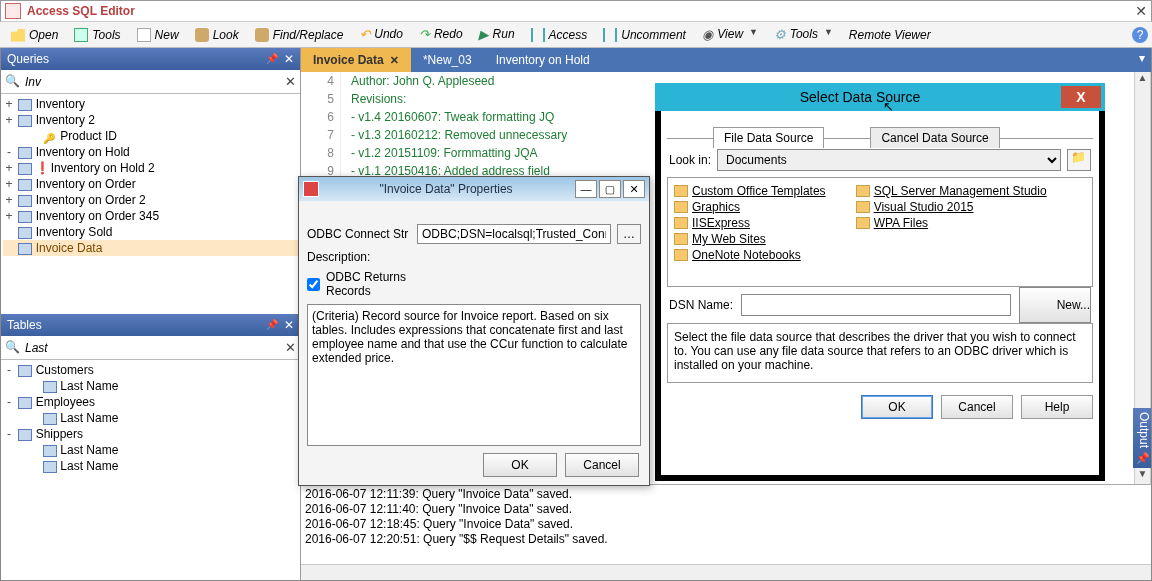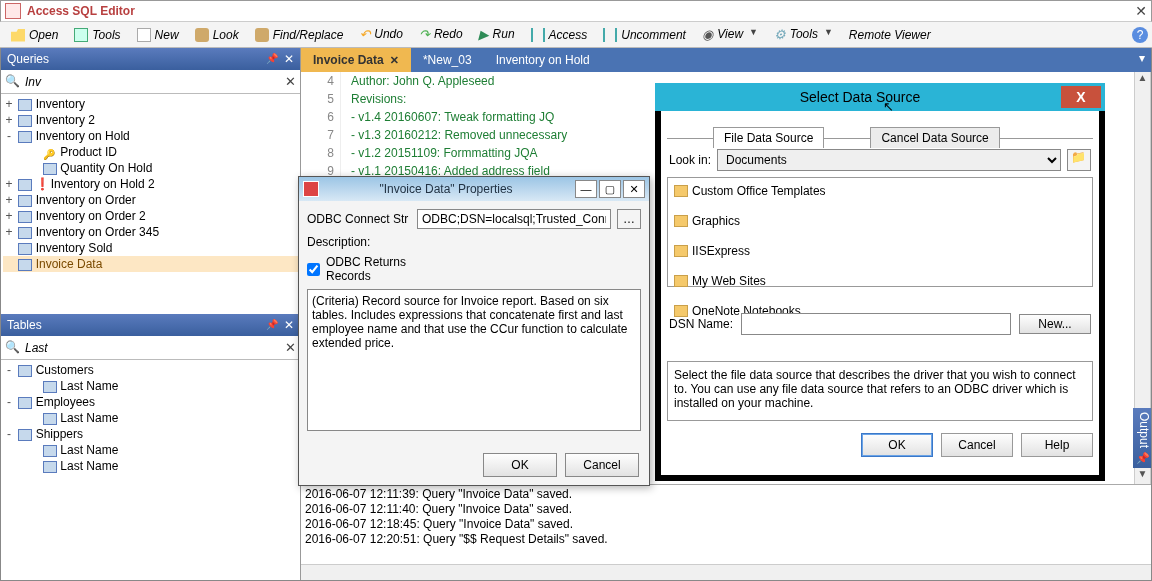--- a/index.html
+++ b/index.html
@@ -67,21 +67,21 @@
 
 
 .outtab { position: absolute; right: 0; top: 360px; width: 18px; height: 60px; background: linear-gradient(#5a7bbd,#3a5f9e); color: #fff; writing-mode: vertical-rl; text-align: center; font-size: 11px; }
 
 
 .dlg-prop { position: absolute; left: 298px; top: 176px; width: 352px; height: 310px; background: #f4f4f4; border: 1px solid #555; box-shadow: 2px 2px 8px rgba(0,0,0,0.3); z-index: 10; }
 .dlg-title { height: 24px; background: linear-gradient(#9cc5e5,#d8e8f5); display: flex; align-items: center; padding: 0 4px; }
 .dlg-title .ico { width: 16px; height: 16px; background: #d44; border: 1px solid #fff; }
 .dlg-title .txt { flex: 1; text-align: center; color: #234; }
 .dlg-title .wbtn { width: 22px; height: 18px; border: 1px solid #888; background: #fff; margin-left: 2px; text-align: center; line-height: 16px; font-size: 11px; }
-.dlg-body { padding: 8px 8px; }
+.dlg-body { padding: 23px 8px; }
 .dlg-row { display: flex; align-items: center; margin-bottom: 6px; gap: 6px; }
 .dlg-row label { width: 104px; }
 .dlg-row input[type=text] { flex: 1; border: 1px solid #888; height: 20px; padding: 0 4px; }
 .elips { width: 24px; height: 20px; border: 1px solid #888; background: #f4f4f4; }
 .dlg-desc { width: 100%; height: 142px; border: 1px solid #888; background: #fff; padding: 4px; font-size: 12px; }
 .dlg-btns { position: absolute; bottom: 8px; right: 10px; display: flex; gap: 8px; }
 .dlg-btns button { width: 74px; height: 24px; border: 1px solid #888; background: linear-gradient(#fefefe,#e2e2e2); }
 
 
 .dlg-ds { position: absolute; left: 655px; top: 83px; width: 450px; height: 398px; background: #fff; z-index: 20; border: 6px solid #000000; }
@@ -90,26 +90,26 @@
 .dlg-ds-title .xred { width: 40px; height: 22px; background: #c8513c; color: #fff; text-align: center; line-height: 22px; font-size: 14px; font-weight: bold; }
 .cursor { position: absolute; left: 222px; top: 10px; font-size: 13px; z-index: 2; }
 .dlg-ds-body { padding: 6px; }
 .tabs2 { display: flex; border-bottom: 1px solid #999; }
 .tab2 { padding: 3px 10px; border: 1px solid #999; border-bottom: none; background: #ececec; position: relative; top: 10px; margin-left: 46px; }
 .tab2.active { background: #fff; }
 .lookrow { display: flex; align-items: center; gap: 6px; margin: 10px 2px 6px; }
 .lookrow select { flex: 1; height: 22px; border: 1px solid #888; padding-left: 4px; }
 .updir { width: 24px; height: 22px; border: 1px solid #888; background: #f4f4f4; color: #e6a817; text-align: center; }
 .folderbox { height: 110px; border: 1px solid #999; padding: 6px; display: flex; gap: 30px; }
-.col { display: flex; flex-direction: column; gap: 16px; }
+.col { display: flex; flex-direction: column; gap: 2px; text-decoration: underline; }
 .fitem { display: flex; align-items: center; gap: 4px; }
 .fico { width: 14px; height: 12px; background: #f5c96b; border: 1px solid #caa04a; }
-.dsnrow { display: flex; align-items: center; gap: 8px; margin: 26px 2px; }
+.dsnrow { display: flex; align-items: center; gap: 8px; margin: 0 2px; }
 .dsnrow input { flex: 1; height: 22px; border: 1px solid #888; }
-.dsnrow button { width: 72px; height: 20px; border: 1px solid #888; background: linear-gradient(#fefefe,#e2e2e2); }
+.dsnrow button { width: 72px; height: 36px; border: 1px solid #888; background: linear-gradient(#fefefe,#e2e2e2); text-align: right; }
 .helpbox { height: 60px; border: 1px solid #999; padding: 6px; font-size: 12px; }
 .dlg-ds-btns { display: flex; gap: 8px; justify-content: flex-end; margin-top: 12px; }
 .dlg-ds-btns button { width: 72px; height: 24px; border: 1px solid #999; background: linear-gradient(#fefefe,#e2e2e2); }
 .dlg-ds-btns button.primary { border: 1px solid #3a78c9; box-shadow: 0 0 0 1px #6aa3e6 inset; }
 </style>
 </head>
 <body>
 
 <div class="titlebar">
   <span class="icon"></span>
@@ -184,23 +184,22 @@
       <span class="xx">✕</span>
     </div>
     <div class="searchrow">
       <span class="loupe">🔍</span>
       <input class="sinput" value="Inv" style="">
       <span class="clr">✕</span>
     </div>
     <div class="tree" id="queries-tree">
         <div><span class="exp">+</span> <span class="ti grid-ico"></span> Inventory</div>
         <div><span class="exp">+</span> <span class="ti grid-ico"></span> Inventory 2</div>
+        <div style="padding-left: 40px;"><span class="ti key-ico"></span> Product ID</div>
         <div><span class="exp">-</span> <span class="ti grid-ico"></span> Inventory on Hold</div>
-        <div style="padding-left: 40px;"><span class="ti key-ico"></span> Product ID</div>
-        <div style="padding-left: 40px;"><span class="ti grid-ico"></span> Quantity On Hold</div>
         <div><span class="exp">+</span> <span class="ti grid-ico"></span> <span style="color:#d80">❗</span>Inventory on Hold 2</div>
         <div><span class="exp">+</span> <span class="ti grid-ico"></span> Inventory on Order</div>
         <div><span class="exp">+</span> <span class="ti grid-ico"></span> Inventory on Order 2</div>
         <div><span class="exp">+</span> <span class="ti grid-ico"></span> Inventory on Order 345</div>
         <div><span class="exp"></span> <span class="ti grid-ico"></span> Inventory Sold</div>
         <div class="sel"><span class="exp"></span> <span class="ti grid-ico"></span> Invoice Data</div>
       </div>
 
     <div class="panel-hdr">
       <span class="hdrtxt">Tables</span>
@@ -336,20 +335,34 @@
           </div>
           <div class="fitem">
             <span class="fico"></span>
             <span>My Web Sites</span>
           </div>
           <div class="fitem">
             <span class="fico"></span>
             <span>OneNote Notebooks</span>
           </div>
         </div>
+      <div class="col" id="ds-right">
+          <div class="fitem">
+            <span class="fico"></span>
+            <span>SQL Server Management Studio</span>
+          </div>
+          <div class="fitem">
+            <span class="fico"></span>
+            <span>Visual Studio 2015</span>
+          </div>
+          <div class="fitem">
+            <span class="fico"></span>
+            <span>WPA Files</span>
+          </div>
+        </div>
     </div>
     <div class="dsnrow">
       <label>DSN Name:</label>
       <input type="text" value="" style="">
       <button>New...</button>
     </div>
     <div class="helpbox">Select the file data source that describes the driver that you wish to connect to. You can use any file data source that refers to an ODBC driver which is installed on your machine.</div>
     <div class="dlg-ds-btns">
       <button class="primary">OK</button>
       <button>Cancel</button>

